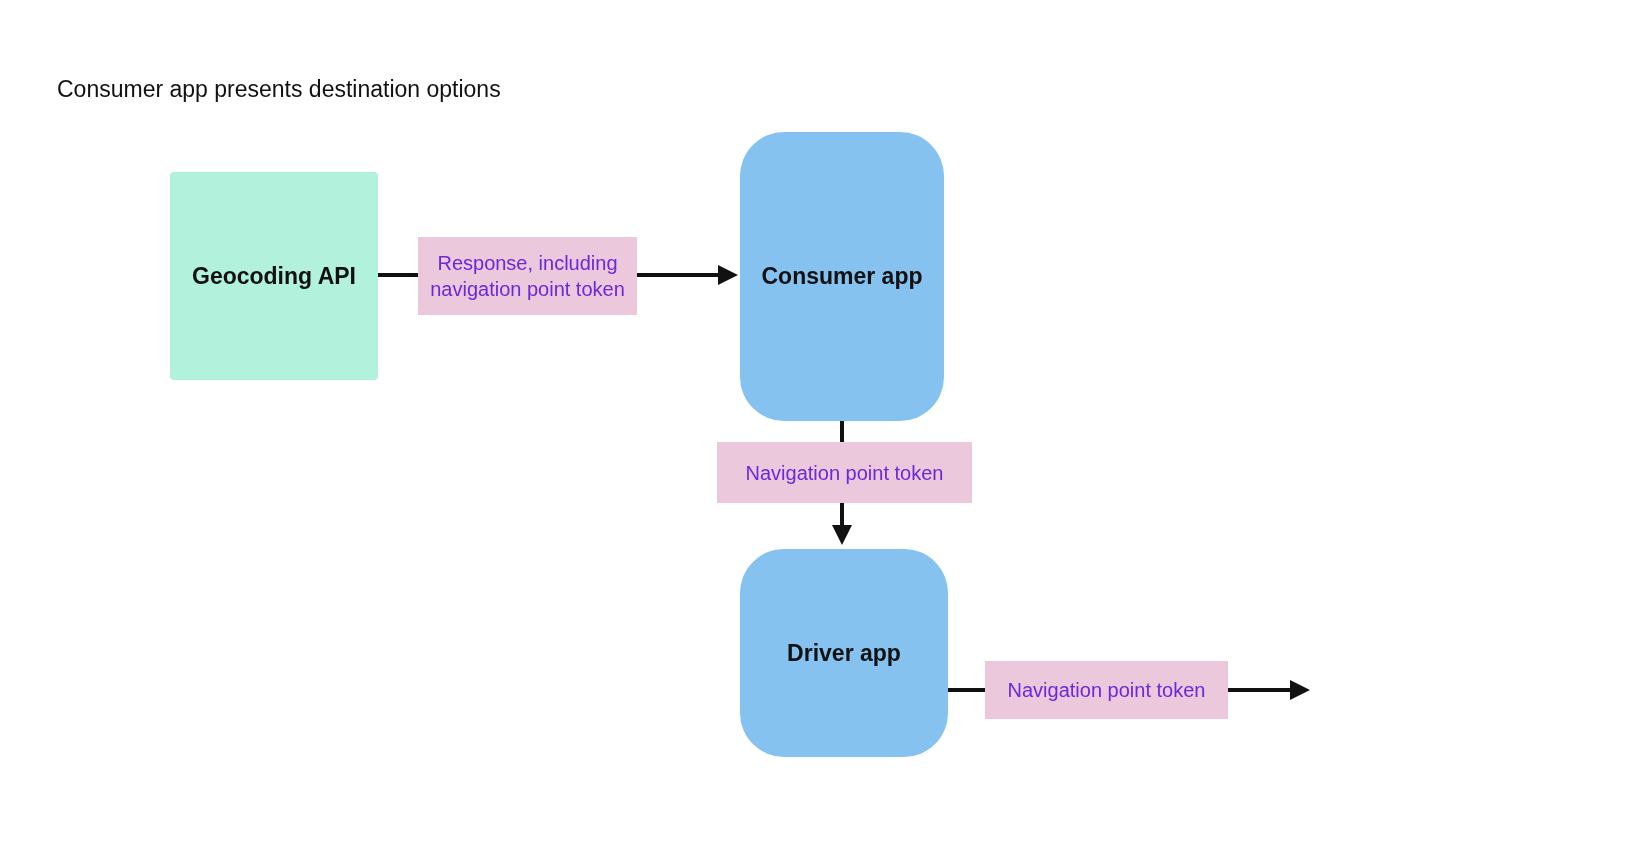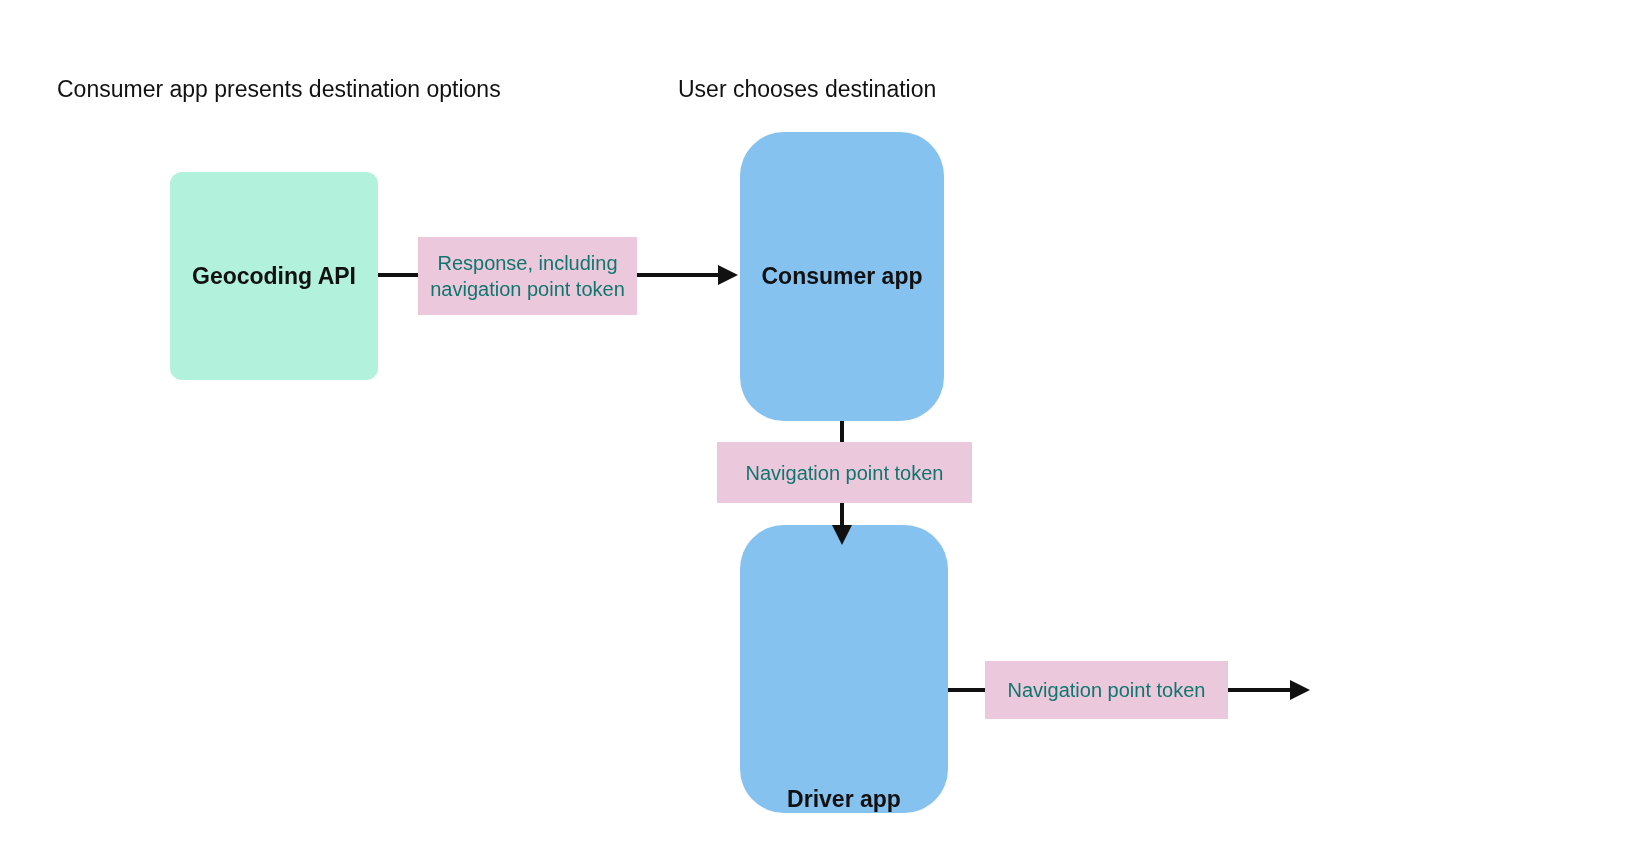--- a/index.html
+++ b/index.html
@@ -23,31 +23,31 @@
   }
   .node {
     position: absolute;
     display: flex;
     align-items: center;
     justify-content: center;
     font-weight: 700;
     font-size: 23px;
     color: #111111;
   }
-  .node.r40 { border-radius: 12px; }
+  .node.r40 { border-radius: 4px; }
   .node.r44 { border-radius: 44px; }
   .edge-label {
     position: absolute;
     display: flex;
     align-items: center;
     justify-content: center;
     text-align: center;
     font-size: 20px;
     line-height: 26px;
-    color: #0f766e;
+    color: #6d28d9;
     padding: 6px 10px;
     box-sizing: border-box;
   }
   .line { position: absolute; background: #111111; }
   .arrow-right {
     position: absolute;
     width: 0; height: 0;
     border-top: 10px solid transparent;
     border-bottom: 10px solid transparent;
     border-left: 20px solid #111111;
@@ -60,21 +60,21 @@
     border-top: 20px solid #111111;
   }
 
   
   #hdr-1 { left: 57px; }
   #hdr-2 { left: 678px; }
   #hdr-3 { left: 1204px; }
 
   #node-geocoding { left: 170px; top: 152px; width: 208px; height: 208px; }
   #node-consumer  { left: 740px; top: 112px; width: 204px; height: 289px; justify-content: center; }
-  #node-driver    { left: 740px; top: 505px; width: 208px; height: 288px; align-items: flex-end; }
+  #node-driver    { left: 740px; top: 529px; width: 208px; height: 208px; }
   #node-navsdk    { left: 1313px; top: 565px; width: 209px; height: 210px; }
 
   #edge-label-1 { left: 418px; top: 217px; width: 219px; height: 78px; }
   #edge-label-2 { left: 717px; top: 422px; width: 255px; height: 61px; }
   #edge-label-3 { left: 985px; top: 641px; width: 243px; height: 58px; }
 
   #seg-a { left: 378px;  top: 253px; width: 40px; height: 4px; }
   #seg-b { left: 637px;  top: 253px; width: 81px; height: 4px; }
   #arrow-1 { left: 718px; top: 245px; }
   #seg-c { left: 840px;  top: 401px; width: 4px; height: 21px; }
@@ -83,21 +83,20 @@
   #seg-e { left: 948px;  top: 668px; width: 37px; height: 4px; }
   #seg-f { left: 1228px; top: 668px; width: 62px; height: 4px; }
   #arrow-3 { left: 1290px; top: 660px; }
 </style>
 </head>
 <body>
 
 <div class="canvas">
 
   <div class="col-header" id="hdr-1">Consumer app presents destination options</div>
-  <div class="col-header" id="hdr-2">User chooses destination</div>
 
   <div class="node r40" id="node-geocoding" style="background-color: rgb(178, 241, 219);">
     <span>Geocoding API</span>
   </div>
 
   <div class="node r44" id="node-consumer" style="background-color: rgb(133, 194, 240);">
     <span>Consumer app</span>
   </div>
 
   <div class="node r44" id="node-driver" style="background-color: rgb(133, 194, 240);">

